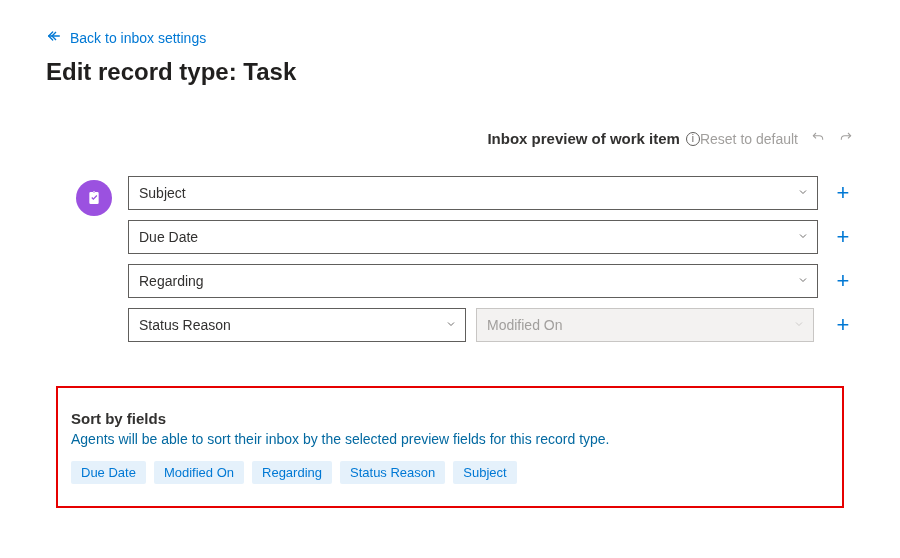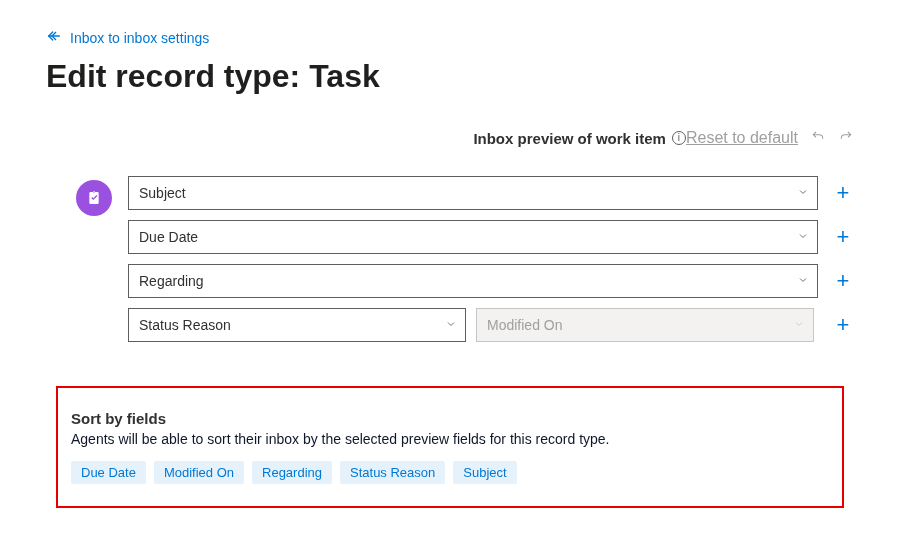--- a/index.html
+++ b/index.html
@@ -18,23 +18,23 @@
   .back-link {
     display: inline-flex;
     align-items: center;
     gap: 8px;
     color: #0078d4;
     font-size: 14px;
     cursor: pointer;
   }
   .back-link svg { width: 16px; height: 16px; stroke: #0078d4; }
   h1.page-title {
-    font-size: 32px;
+    font-size: 24px;
     font-weight: 600;
-    margin: 10px 0 33px 0;
+    margin: 10px 0 43px 0;
     color: #201f1e;
   }
   .section-row {
     display: flex;
     align-items: center;
     justify-content: flex-end;
     padding: 0 0 0 30px;
     margin-bottom: 28px;
   }
   .section-label {
@@ -54,22 +54,21 @@
     font-size: 10px;
     line-height: 1;
     color: #605e5c;
     font-weight: 400;
   }
   .actions {
     display: inline-flex;
     align-items: center;
     gap: 12px;
     color: #a19f9d;
-    font-size: 16px;
-    text-decoration: underline;
+    font-size: 14px;
   }
   .actions svg { width: 16px; height: 16px; stroke: #a19f9d; fill:none; }
   .preview-block {
     display: flex;
     align-items: flex-start;
     gap: 16px;
     padding-left: 30px;
   }
   .task-badge {
     width: 36px; height: 36px;
@@ -131,21 +130,21 @@
     border: 2px solid #e60000;
     padding: 22px 24px 22px 13px;
   }
   .sort-title {
     font-size: 15px;
     font-weight: 600;
     margin: 0 0 4px 0;
   }
   .sort-desc {
     font-size: 14px;
-    color: #0f172a;
+    color: #0369a1;
     margin: 0 0 14px 0;
   }
   .chips {
     display: flex;
     gap: 8px;
     flex-wrap: wrap;
   }
   .chip {
     background: #e5f1fb;
     color: #0078d4;
@@ -160,21 +159,21 @@
 
 <div class="page">
   <div class="back-link">
     <span>
       <svg viewBox="0 0 24 24" stroke-width="2" fill="none">
           <path d="M15 6l-6 6 6 6M3 12h0"></path>
           <path d="M4 12h16" stroke-linecap="round"></path>
           <path d="M10 6l-6 6 6 6" stroke-linecap="round" stroke-linejoin="round"></path>
         </svg>
     </span>
-    <span>Inbox to inbox settings</span>
+    <span>Back to inbox settings</span>
   </div>
 
   <h1 class="page-title">Edit record type: Task</h1>
 
   <div class="section-row">
     <div class="section-label">
       <span>Inbox preview of work item</span>
       <span class="info-icon">i</span>
     </div>
     <div class="actions">

